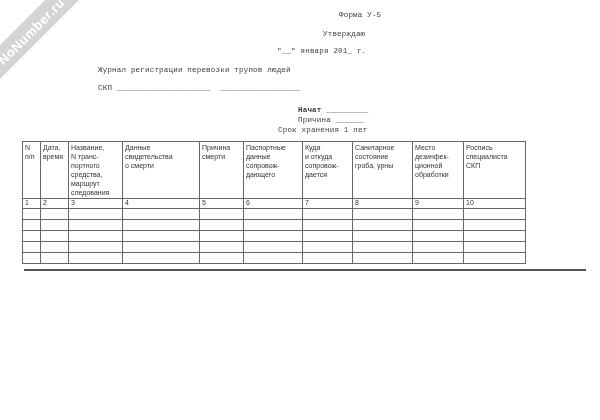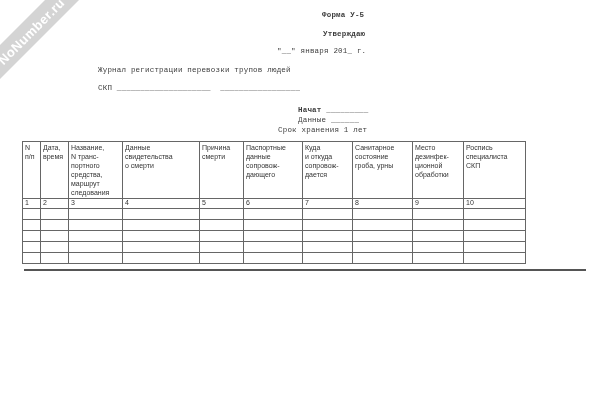--- a/index.html
+++ b/index.html
@@ -42,27 +42,27 @@
 </style>
 </head>
 <body>
 
 <div class="page">
 
   <div class="watermark">
     <span>NoNumber.ru</span>
   </div>
 
-  <div class="mono" style="left:322px; top:11px;font-weight:bold;">Форма У-5</div>
-  <div class="mono" style="left:323px; top:30px;font-weight:bold;">Утверждаю</div>
+  <div class="mono" style="left:339px; top:11px;">Форма У-5</div>
+  <div class="mono" style="left:323px; top:30px;">Утверждаю</div>
   <div class="mono" style="left:277px; top:47px;">"__" января 201_ г.</div>
   <div class="mono" style="left:98px; top:66px;">Журнал регистрации перевозки трупов людей</div>
   <div class="mono" style="left:98px; top:84px;">СКП ____________________  _________________</div>
   <div class="mono" style="left:298px; top:106px;font-weight:bold;">Начат _________</div>
-  <div class="mono" style="left:298px; top:116px;">Данные ______</div>
+  <div class="mono" style="left:298px; top:116px;">Причина ______</div>
   <div class="mono" style="left:278px; top:126px;">Срок хранения 1 лет</div>
 
   <table class="reg">
     <colgroup>
       <col style="width:18px">
         <col style="width:28px">
         <col style="width:54px">
       <col style="width:77px">
         <col style="width:44px">
         <col style="width:59px">

